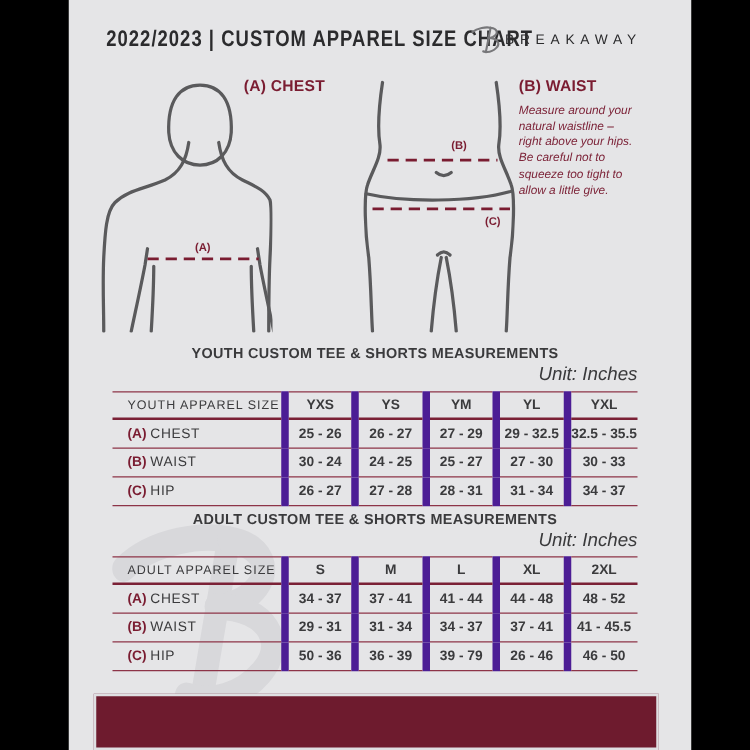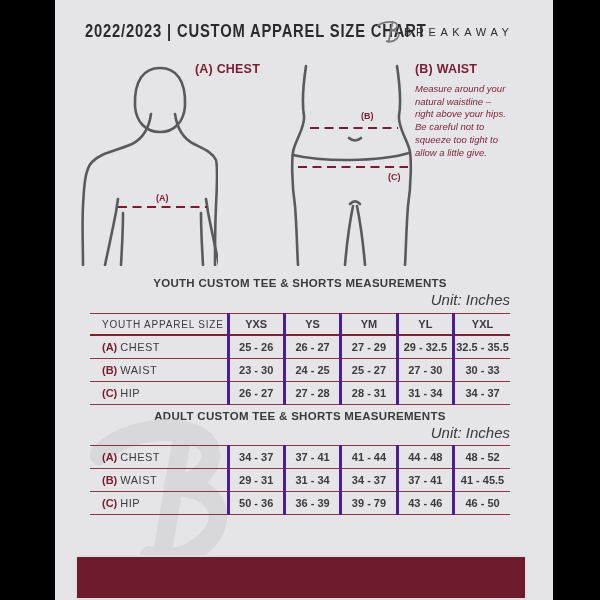--- a/index.html
+++ b/index.html
@@ -50,21 +50,21 @@
   .size-table{
     position:absolute;left:35px;width:420px;border-collapse:collapse;table-layout:fixed;
     z-index:2;
   }
   .size-table col.c0{width:138px;}
   .size-table col.cn{width:56.4px;}
   .size-table td{
     border-top:1px solid #8d3448;border-bottom:1px solid #8d3448;
     height:22px;padding:0;color:#3b3b3d;background:transparent;
   }
-  .size-table td + td{border-left:3px solid #4c1d95;}
+  .size-table td + td{border-left:6px solid #4c1d95;}
   .size-table tr.head td{height:20px;border-bottom:2px solid #7b2136;}
   .size-table .corner{
     font-size:10px;letter-spacing:.8px;padding-left:12px;color:#3b3b3d;
   }
   .size-table .size{font-size:11px;font-weight:bold;text-align:center;}
   .size-table .rowlabel{padding-left:12px;font-size:11px;letter-spacing:.5px;}
   .size-table .rowlabel .key{font-weight:bold;color:#7a1c31;margin-right:3px;letter-spacing:0;}
   .size-table .val{font-size:11px;text-align:center;font-weight:bold;}
   
   .watermark{position:absolute;left:28px;top:404px;width:160px;height:185px;z-index:1;}
@@ -162,21 +162,21 @@
     <tr>
       <td class="rowlabel"><span class="key">(A)</span><span>CHEST</span></td>
       <td class="val">25 - 26</td>
       <td class="val">26 - 27</td>
       <td class="val">27 - 29</td>
       <td class="val">29 - 32.5</td>
       <td class="val">32.5 - 35.5</td>
     </tr>
     <tr>
       <td class="rowlabel"><span class="key">(B)</span><span>WAIST</span></td>
-      <td class="val">23 - 30</td>
+      <td class="val">30 - 24</td>
       <td class="val">24 - 25</td>
       <td class="val">25 - 27</td>
       <td class="val">27 - 30</td>
       <td class="val">30 - 33</td>
     </tr>
     <tr>
       <td class="rowlabel"><span class="key">(C)</span><span>HIP</span></td>
       <td class="val">26 - 27</td>
       <td class="val">27 - 28</td>
       <td class="val">28 - 31</td>
@@ -192,20 +192,28 @@
   <table class="size-table" style="top:445px;">
     <colgroup>
         <col class="c0">
         <col class="cn">
         <col class="cn">
         <col class="cn">
         <col class="cn">
         <col class="cn">
       </colgroup>
     <tbody>
+        <tr class="head">
+      <td class="corner">ADULT APPAREL SIZE</td>
+      <td class="size">S</td>
+      <td class="size">M</td>
+      <td class="size">L</td>
+      <td class="size">XL</td>
+      <td class="size">2XL</td>
+    </tr>
     <tr>
       <td class="rowlabel"><span class="key">(A)</span><span>CHEST</span></td>
       <td class="val">34 - 37</td>
       <td class="val">37 - 41</td>
       <td class="val">41 - 44</td>
       <td class="val">44 - 48</td>
       <td class="val">48 - 52</td>
     </tr>
     <tr>
       <td class="rowlabel"><span class="key">(B)</span><span>WAIST</span></td>
@@ -213,20 +221,20 @@
       <td class="val">31 - 34</td>
       <td class="val">34 - 37</td>
       <td class="val">37 - 41</td>
       <td class="val">41 - 45.5</td>
     </tr>
     <tr>
       <td class="rowlabel"><span class="key">(C)</span><span>HIP</span></td>
       <td class="val">50 - 36</td>
       <td class="val">36 - 39</td>
       <td class="val">39 - 79</td>
-      <td class="val">43 - 46</td>
+      <td class="val">26 - 46</td>
       <td class="val">46 - 50</td>
     </tr>
   </tbody>
     </table>
 
   <div class="footer-bar"></div>
 </div>
 
 </body></html>

